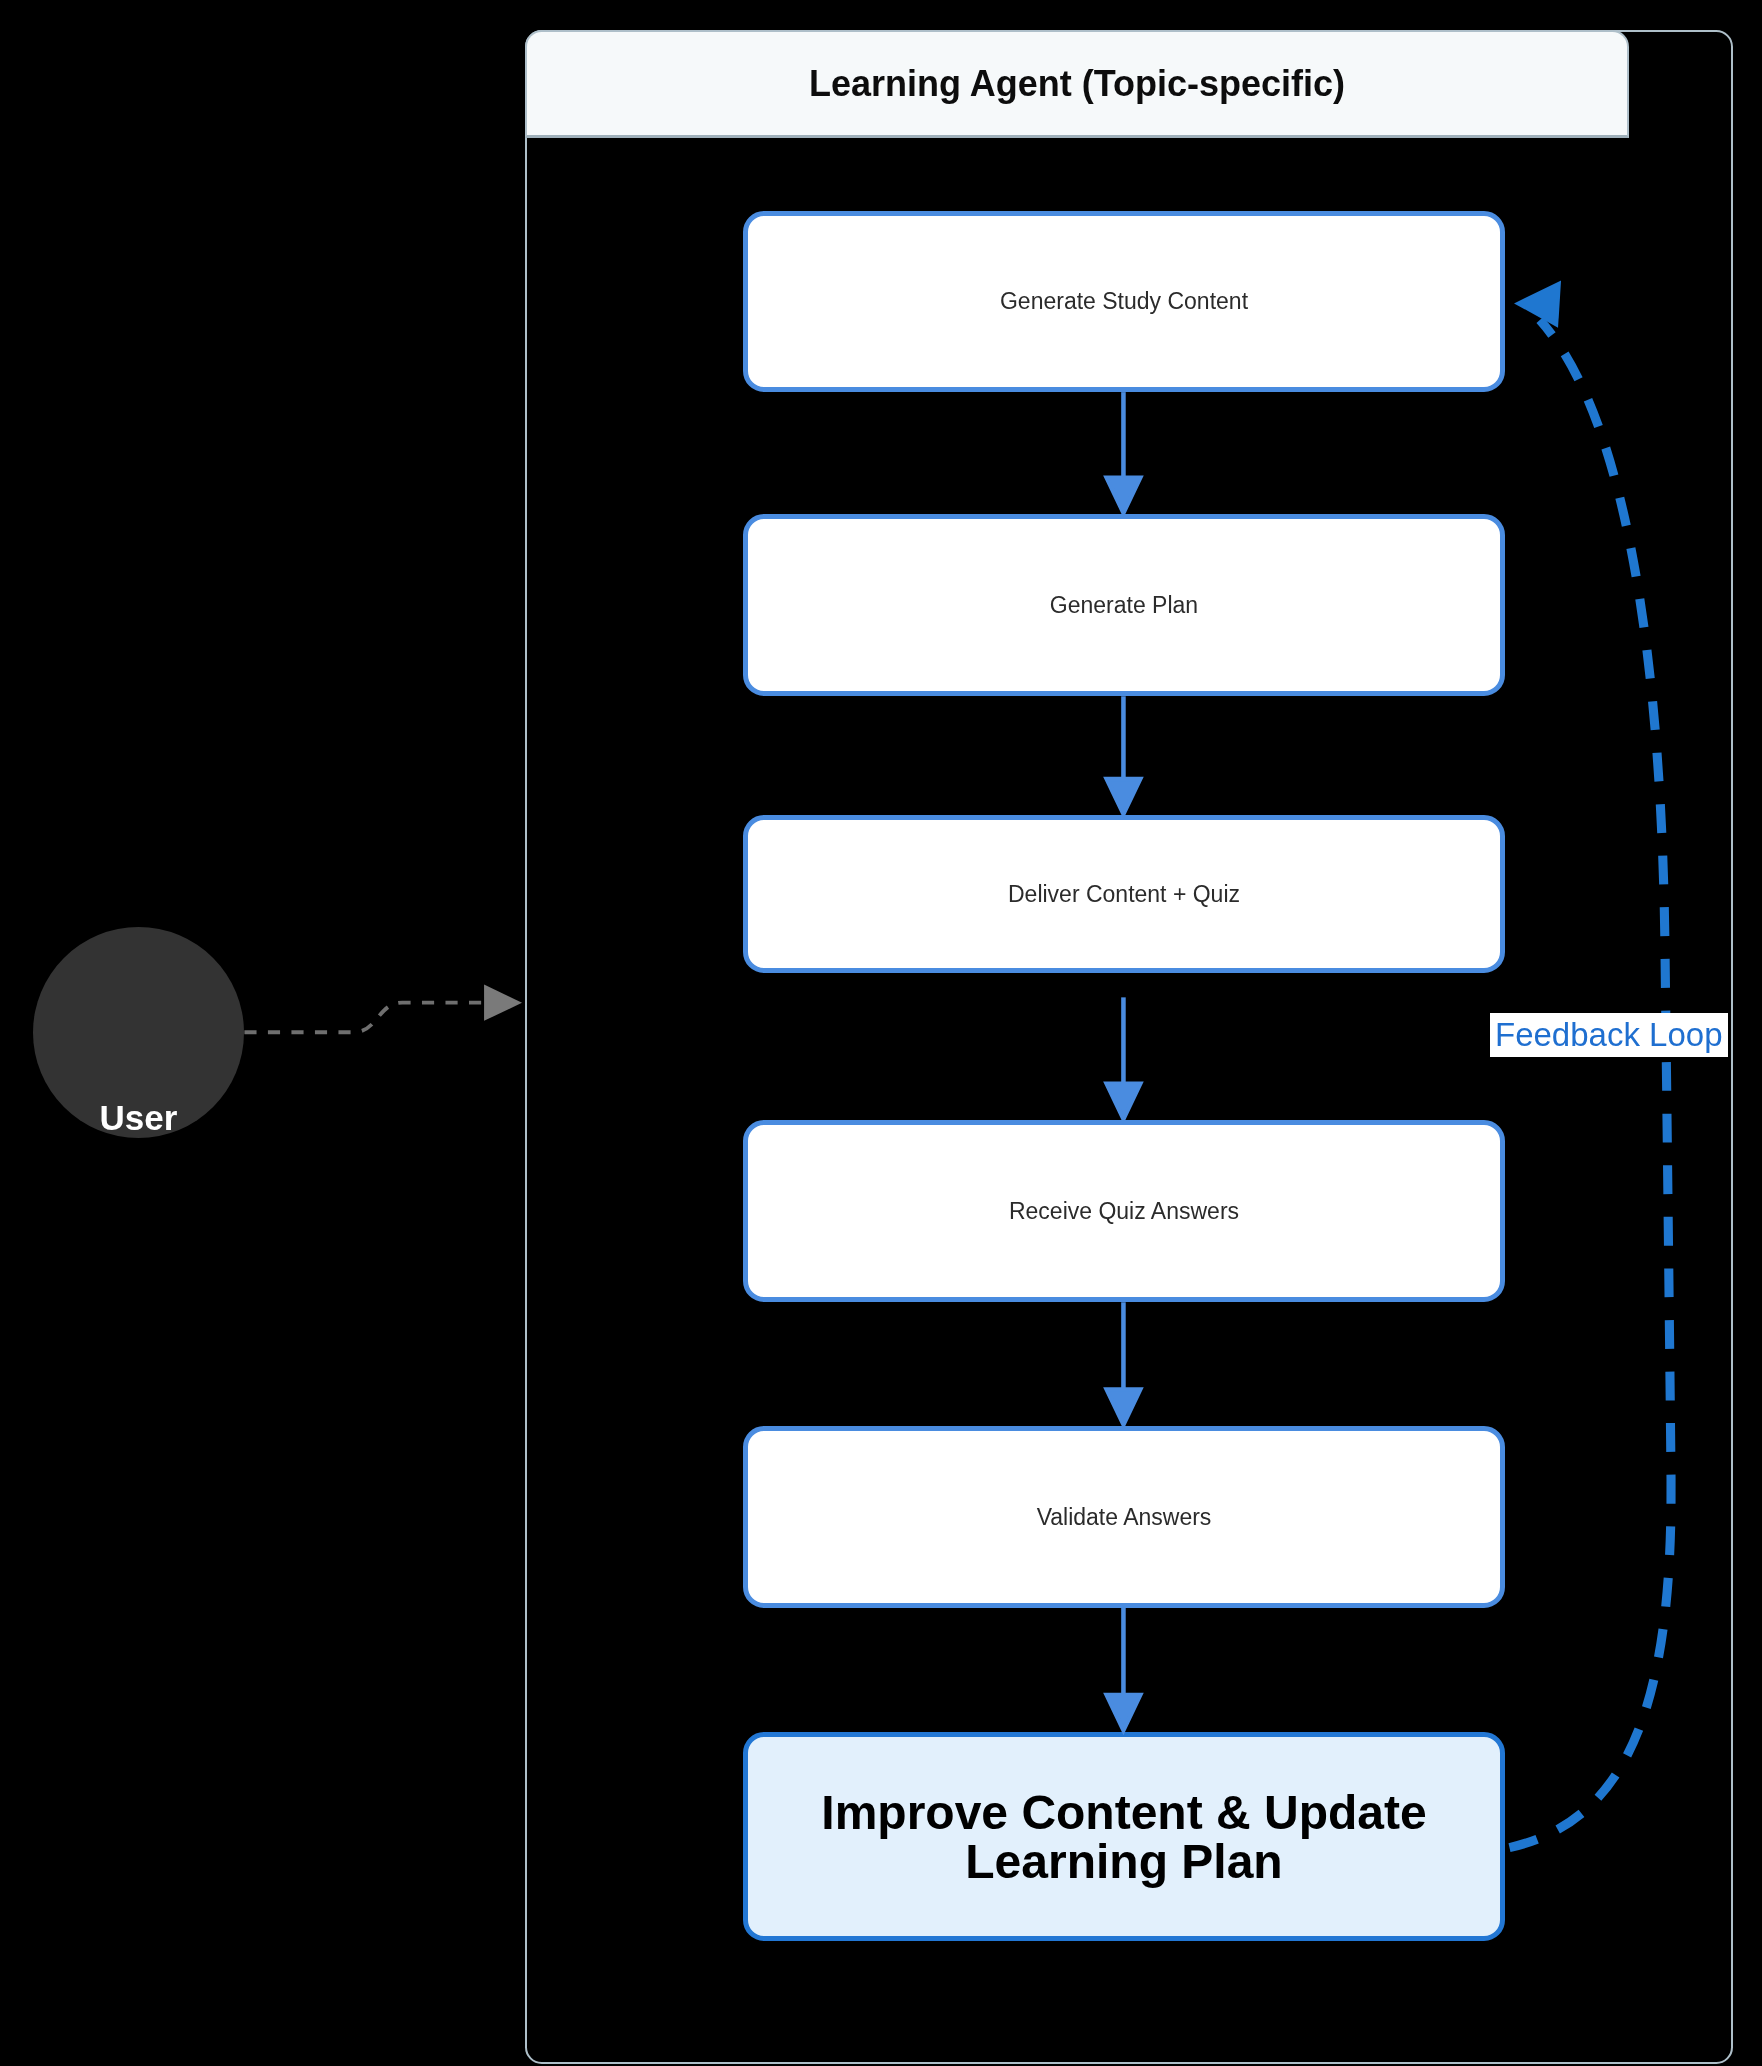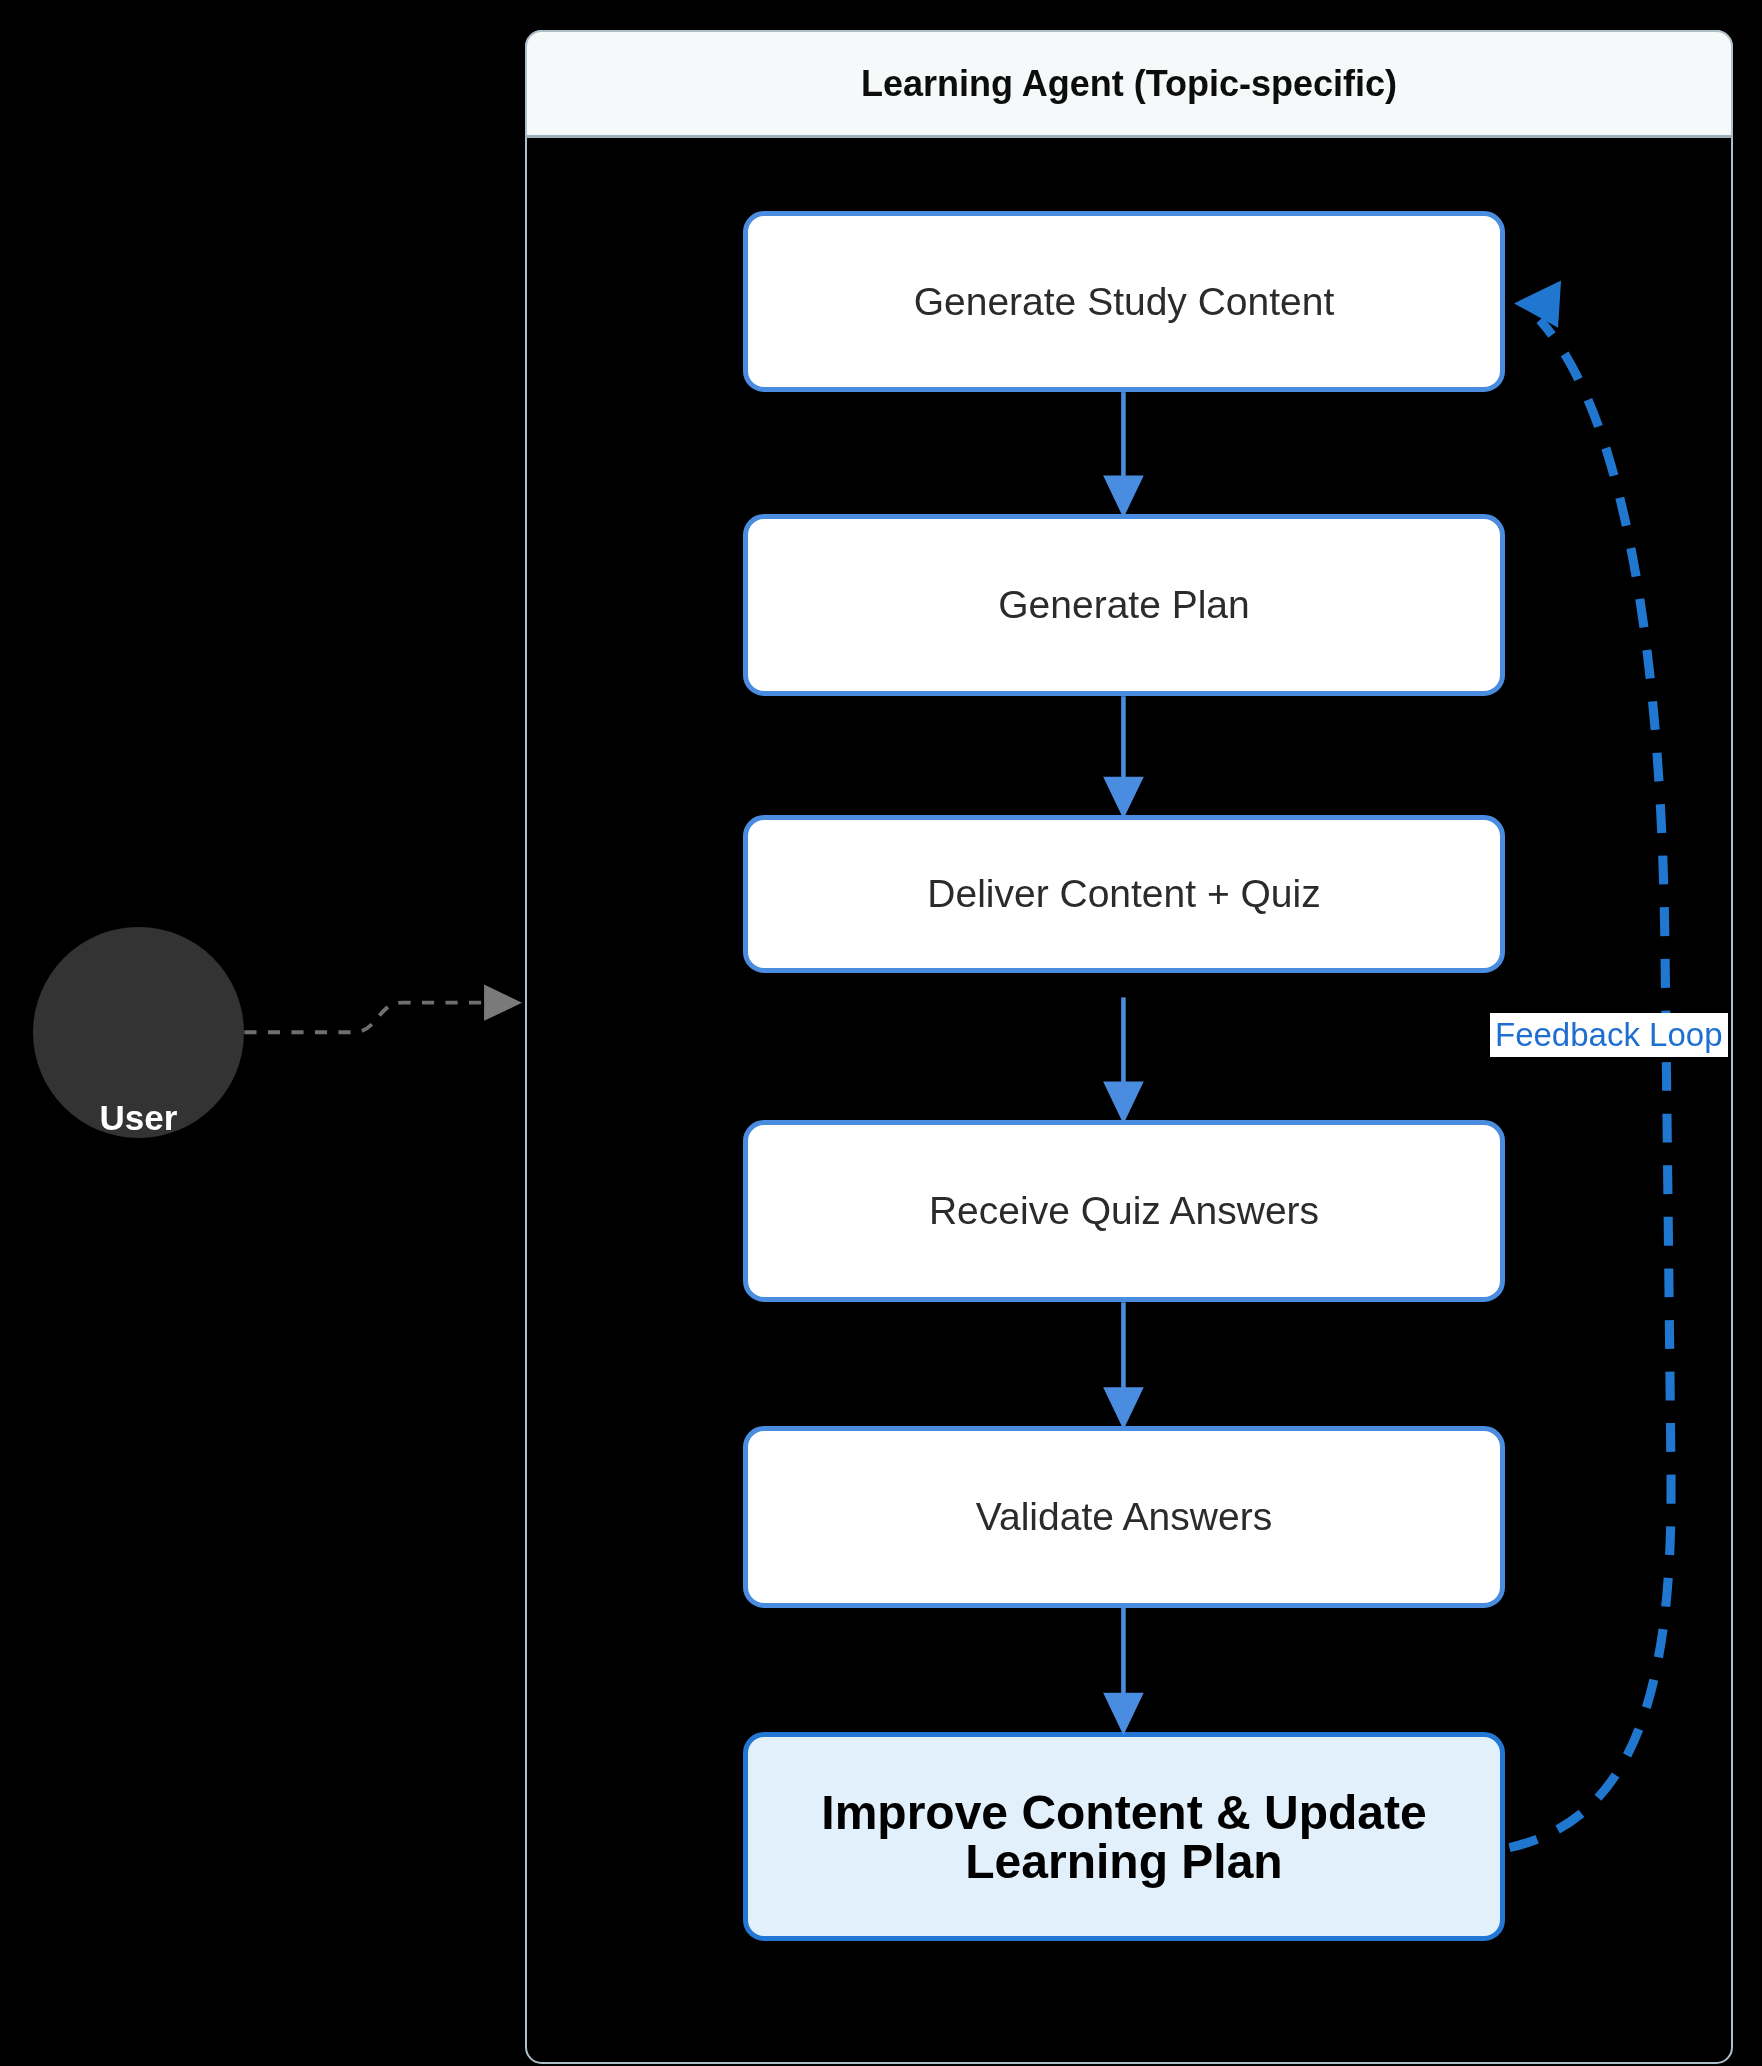--- a/index.html
+++ b/index.html
@@ -3,32 +3,32 @@
 <meta charset="utf-8">
 <style>
   html,body{margin:0;padding:0;background:#000;}
   body{width:1763px;height:2066px;position:relative;overflow:hidden;
        font-family:"Liberation Sans",sans-serif;}
 
   
   .cluster{position:absolute;left:525px;top:30px;width:1208px;height:2034px;
            box-sizing:border-box;border:2.3px solid #aebfc9;border-radius:16.7px;
            background:#000;}
-  .cluster-header{position:absolute;left:525px;top:30px;width:1208px;height:108px;
+  .cluster-header{position:absolute;left:525px;top:30px;width:1104px;height:108px;
            box-sizing:border-box;background:#f6f9fa;
            border:2.3px solid #aebfc9;border-bottom:3px solid #9fb0ba;
            border-radius:16.7px 16.7px 0 0;
            display:flex;align-items:center;justify-content:center;}
   .cluster-title{font-size:36px;font-weight:bold;color:#0d0d0d;}
 
   
   .node{position:absolute;left:743px;width:762px;box-sizing:border-box;
         background:#ffffff;border:5.3px solid #4a8ce0;border-radius:21px;
         display:flex;align-items:center;justify-content:center;text-align:center;
-        color:#2b2b2b;font-size:39px;z-index:3;}
+        color:#2b2b2b;font-size:23px;z-index:3;}
   .node-1{top:211px;height:181px;}
   .node-2{top:514px;height:182px;}
   .node-3{top:815px;height:158px;}
   .node-4{top:1120px;height:182px;}
   .node-5{top:1426px;height:182px;}
   .node-6{top:1732px;height:209px;background:#e2f0fc;border-color:#2277d4;
           color:#000;font-weight:bold;font-size:48px;line-height:49px;
           padding:0 68px;}
 
   

